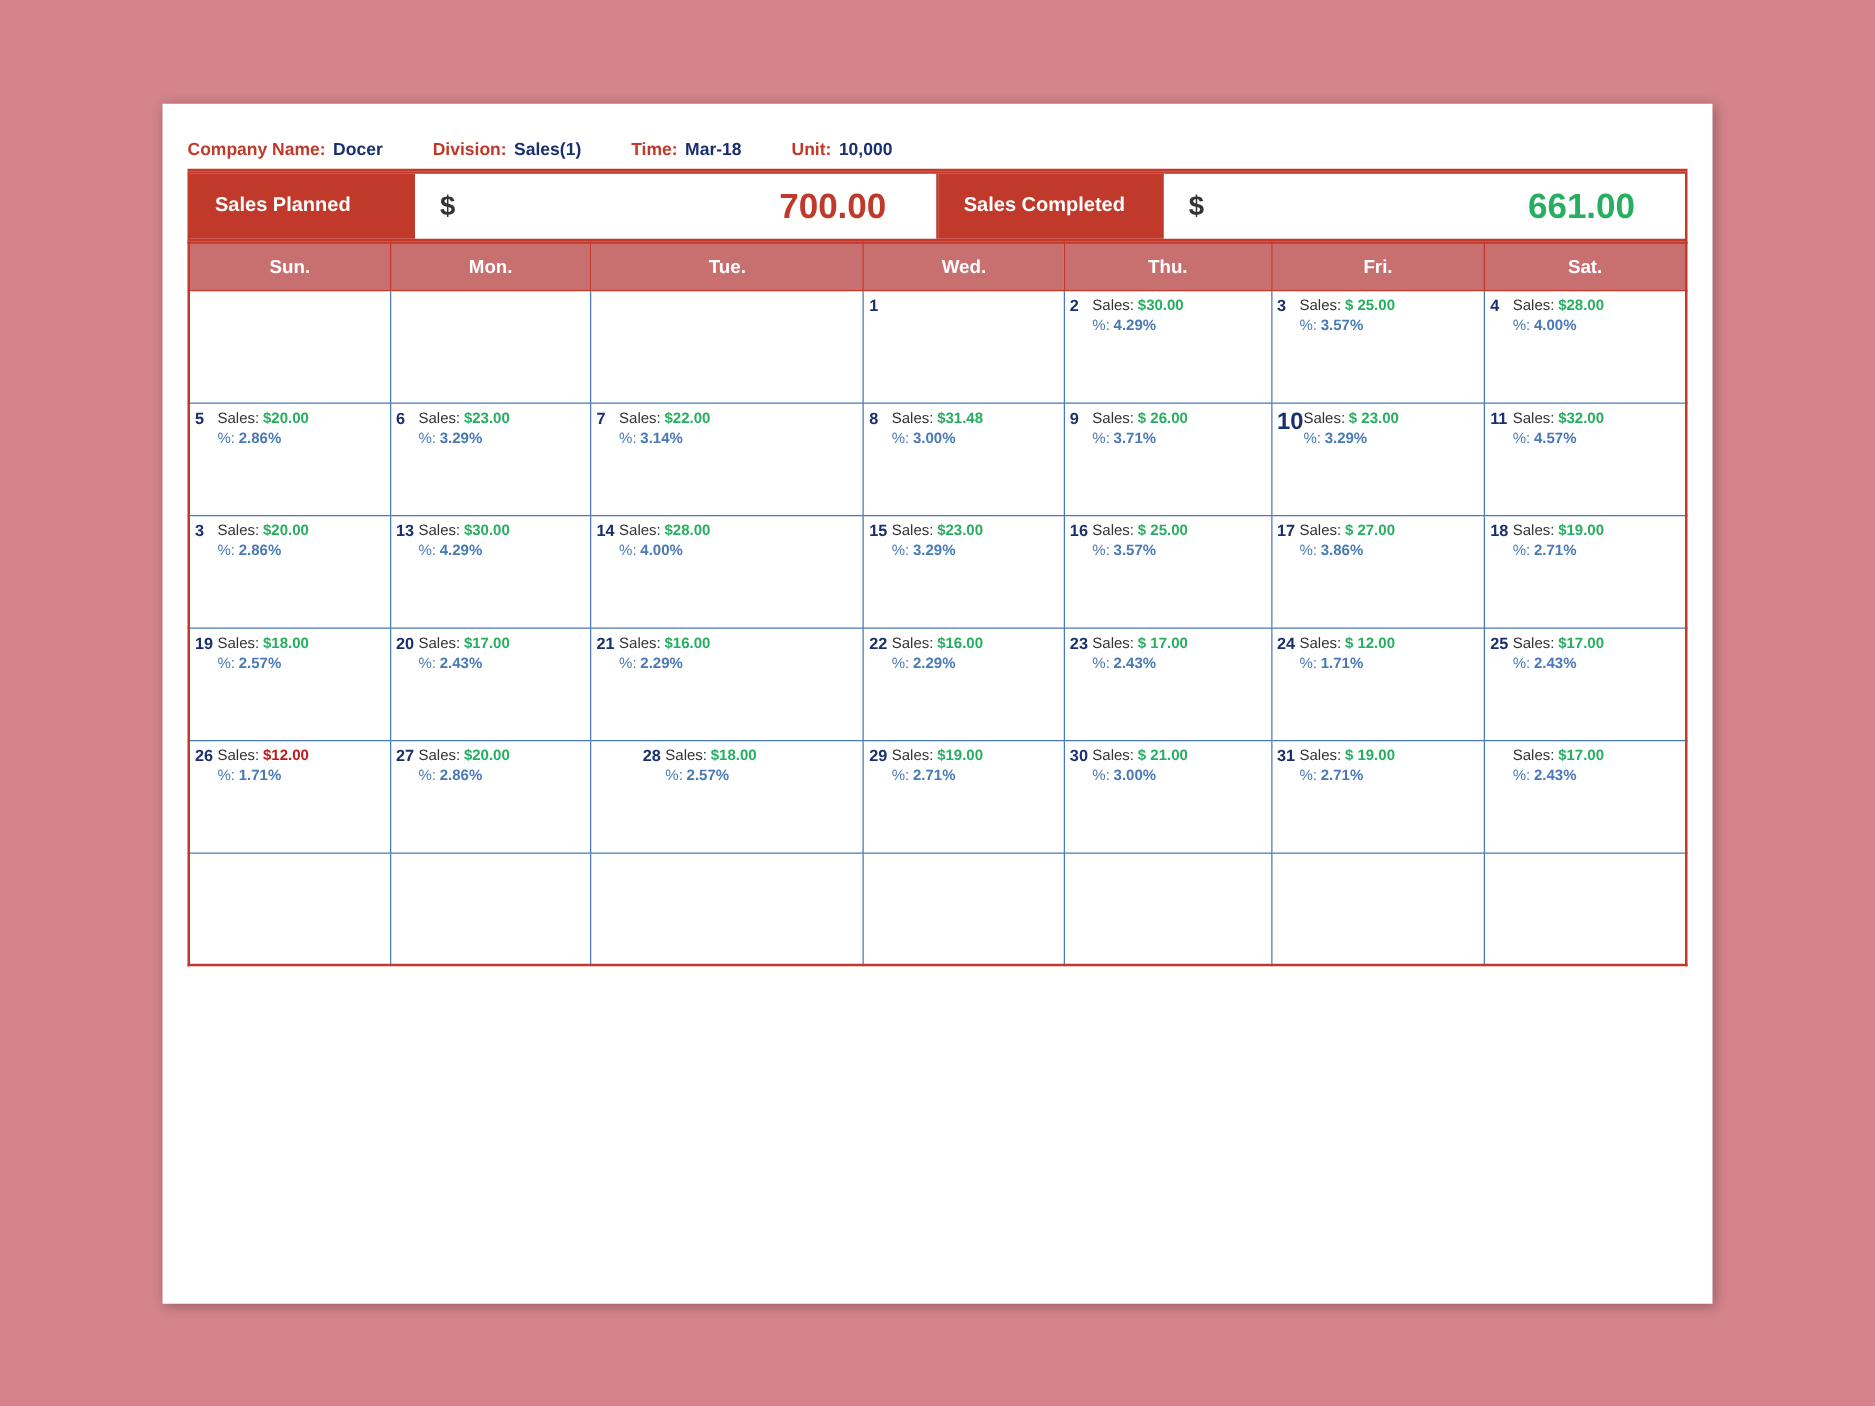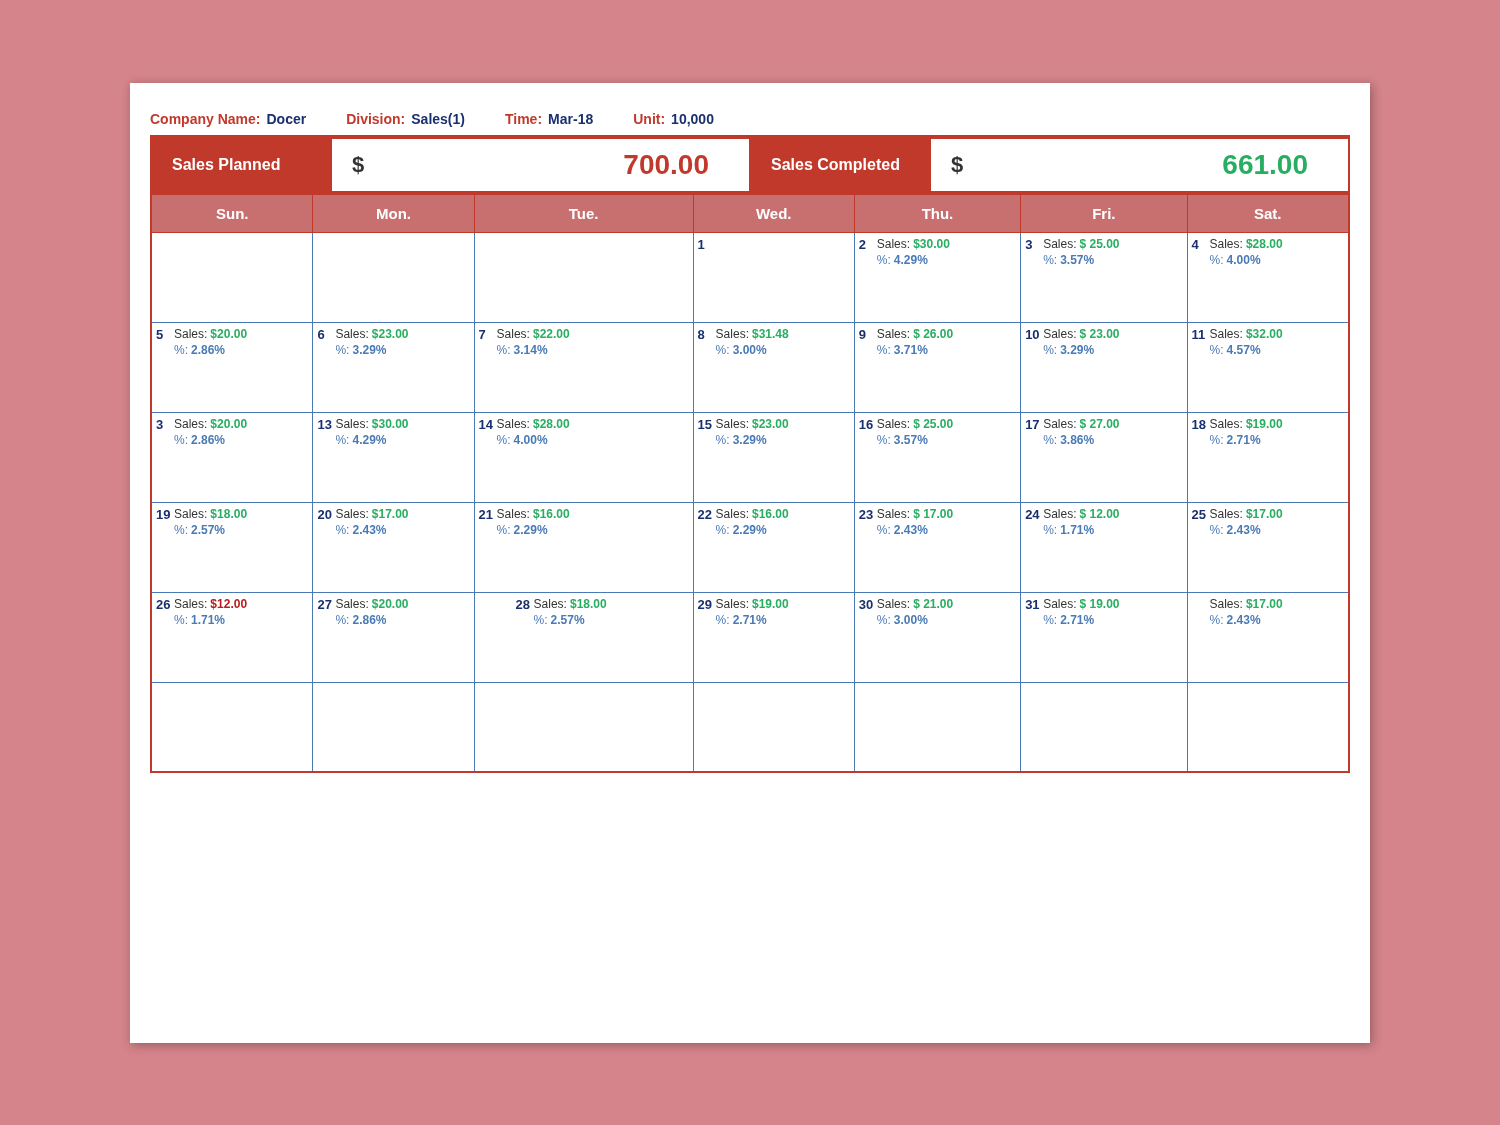--- a/index.html
+++ b/index.html
@@ -343,21 +343,21 @@
                 </div>
                 <div style="display: flex; align-items: center; gap: 3px; font-size: 12px;">
                   <span style="color: rgb(74, 122, 181);">%:</span>
                   <span style="color: rgb(74, 122, 181); font-weight: bold;">3.71%</span>
                 </div>
               </div>
             </div>
           </td>
           <td>
             <div style="display: flex; width: 100%; height: 100%;">
-              <div style="min-width: 18px; color: rgb(26, 47, 110); font-weight: bold; font-size: 13px;">10</div>
+              <div style="min-width: 18px; color: rgb(26, 47, 110); font-weight: bold; font-size: 19px;">10</div>
               <div style="flex: 1 1 0%; display: flex; flex-direction: column; gap: 2px;">
                 <div style="display: flex; align-items: center; gap: 3px; font-size: 12px;">
                   <span style="color: rgb(51, 51, 51);">Sales:</span>
                   <span style="color: rgb(39, 174, 96); font-weight: bold;">$ 23.00</span>
                   <span style="font-size: 10px; color: rgb(192, 57, 43);"></span>
                 </div>
                 <div style="display: flex; align-items: center; gap: 3px; font-size: 12px;">
                   <span style="color: rgb(74, 122, 181);">%:</span>
                   <span style="color: rgb(74, 122, 181); font-weight: bold;">3.29%</span>
                 </div>

